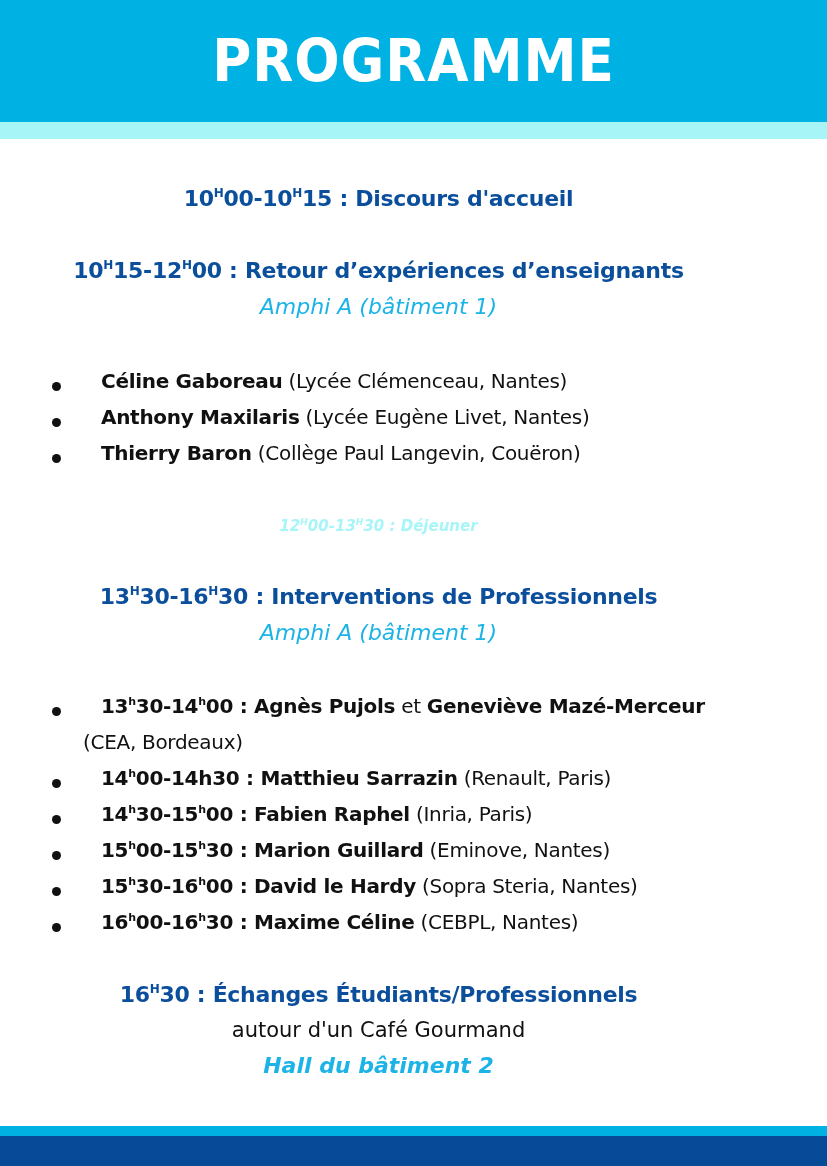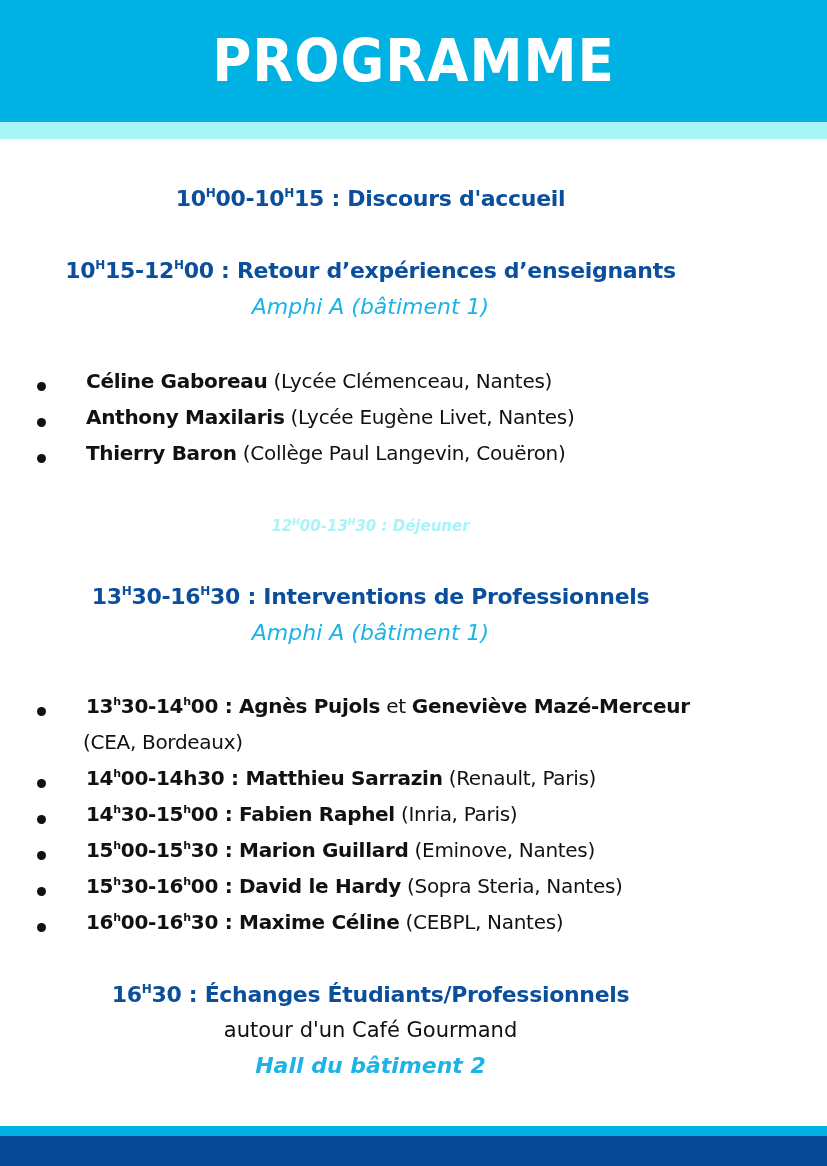--- a/index.html
+++ b/index.html
@@ -15,41 +15,41 @@
       text-align: center; line-height: 122px;
       color: #ffffff; font-family: "DejaVu Sans", sans-serif;
       font-weight: bold; font-size: 58px; letter-spacing: 1px;
       transform: scaleX(0.92);
     }
     .header-stripe {
       position: absolute; left: 0; top: 122px; width: 827px; height: 17px;
       background: #a8f5f8;
     }
 
-    .center { position: absolute; left: 4px; width: 733px; text-align: center; }
+    .center { position: absolute; left: 12px; width: 733px; text-align: center; }
     .heading {
       font-family: "DejaVu Sans", sans-serif; font-weight: bold;
       color: #0b4f9c; font-size: 22px; letter-spacing: -0.3px;
     }
     .heading sup { font-size: 12px; vertical-align: 9px; line-height: 0; }
     .location {
       font-family: "DejaVu Sans", sans-serif; font-style: italic;
       color: #1cb3e6; font-size: 22px; font-weight: normal;
     }
     .lunch {
       font-family: "DejaVu Sans", sans-serif; font-style: italic; font-weight: bold;
       color: #a8f5f8; font-size: 15px;
     }
     .lunch sup { font-size: 9px; vertical-align: 6px; line-height: 0; }
     .plain {
       font-family: "DejaVu Sans", sans-serif; color: #111111; font-size: 21px;
     }
 
     .list { position: absolute; left: 0; width: 827px; }
-    .item { position: absolute; left: 3px; width: 759px; height: 36px; }
+    .item { position: absolute; left: 18px; width: 759px; height: 36px; }
     .bullet {
       position: absolute; left: 34px; top: 13px; width: 9px; height: 9px;
       border-radius: 50%; background: #111111;
     }
     .item-text {
       position: absolute; left: 83px; top: 0; white-space: nowrap;
       font-family: "DejaVu Sans", sans-serif; font-size: 20px; color: #111111;
       letter-spacing: -0.3px;
     }
     .item-text b { font-weight: bold; }

